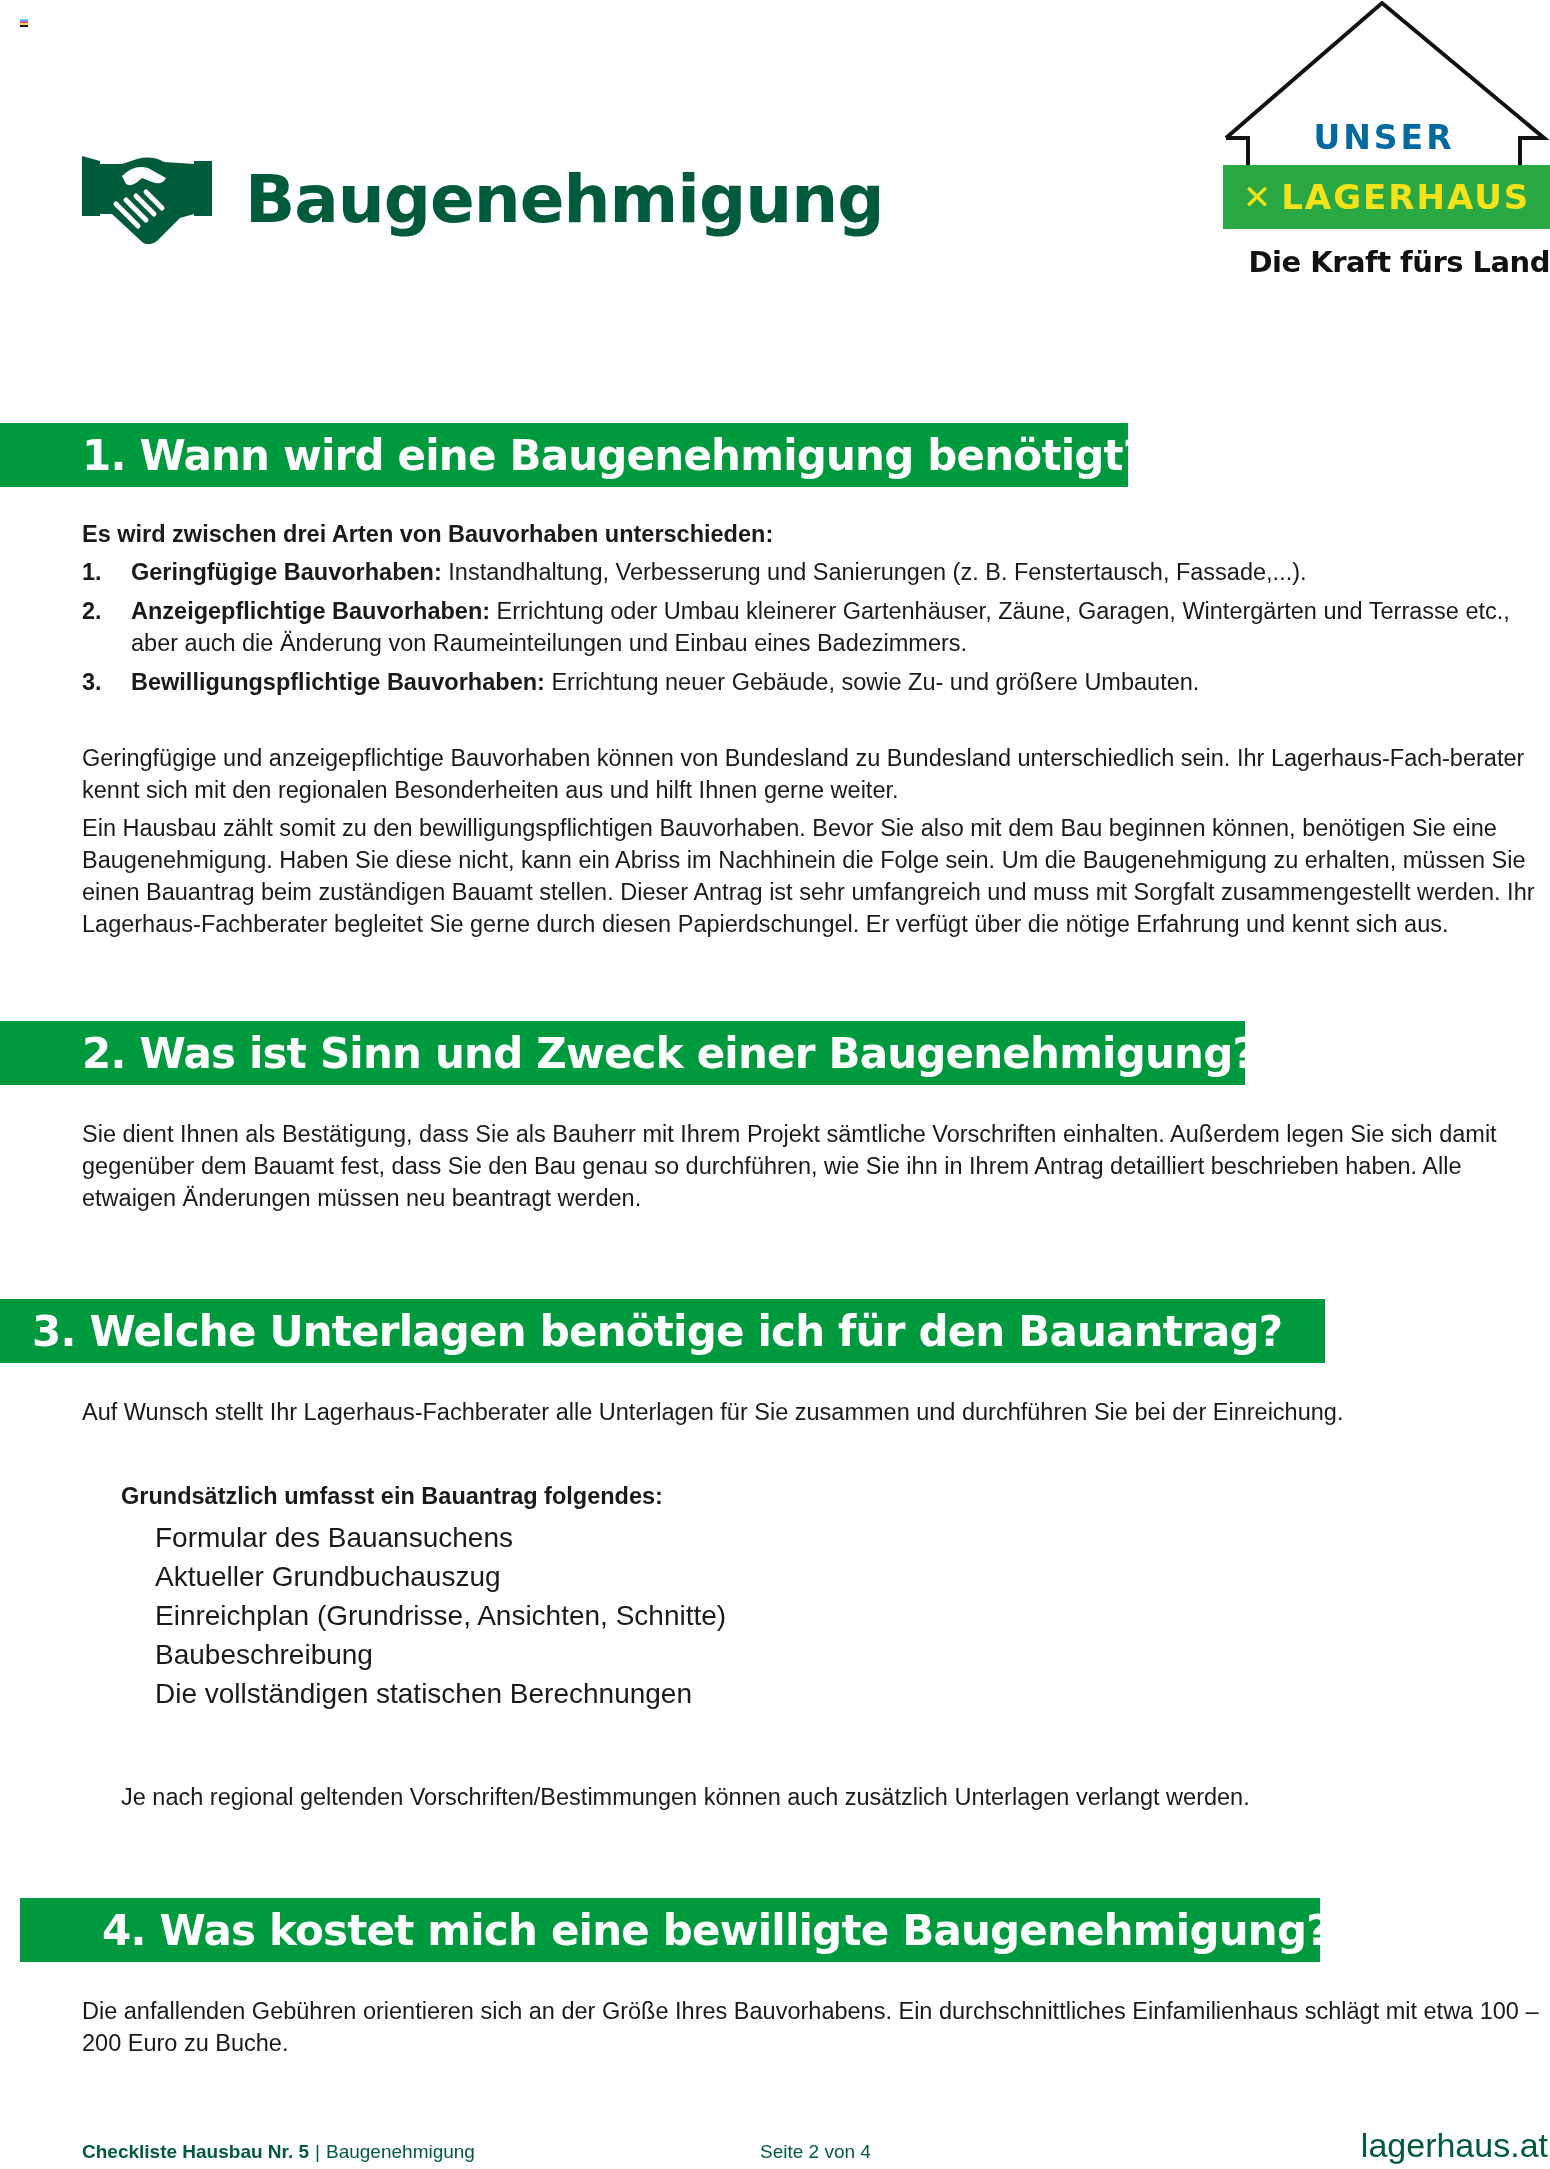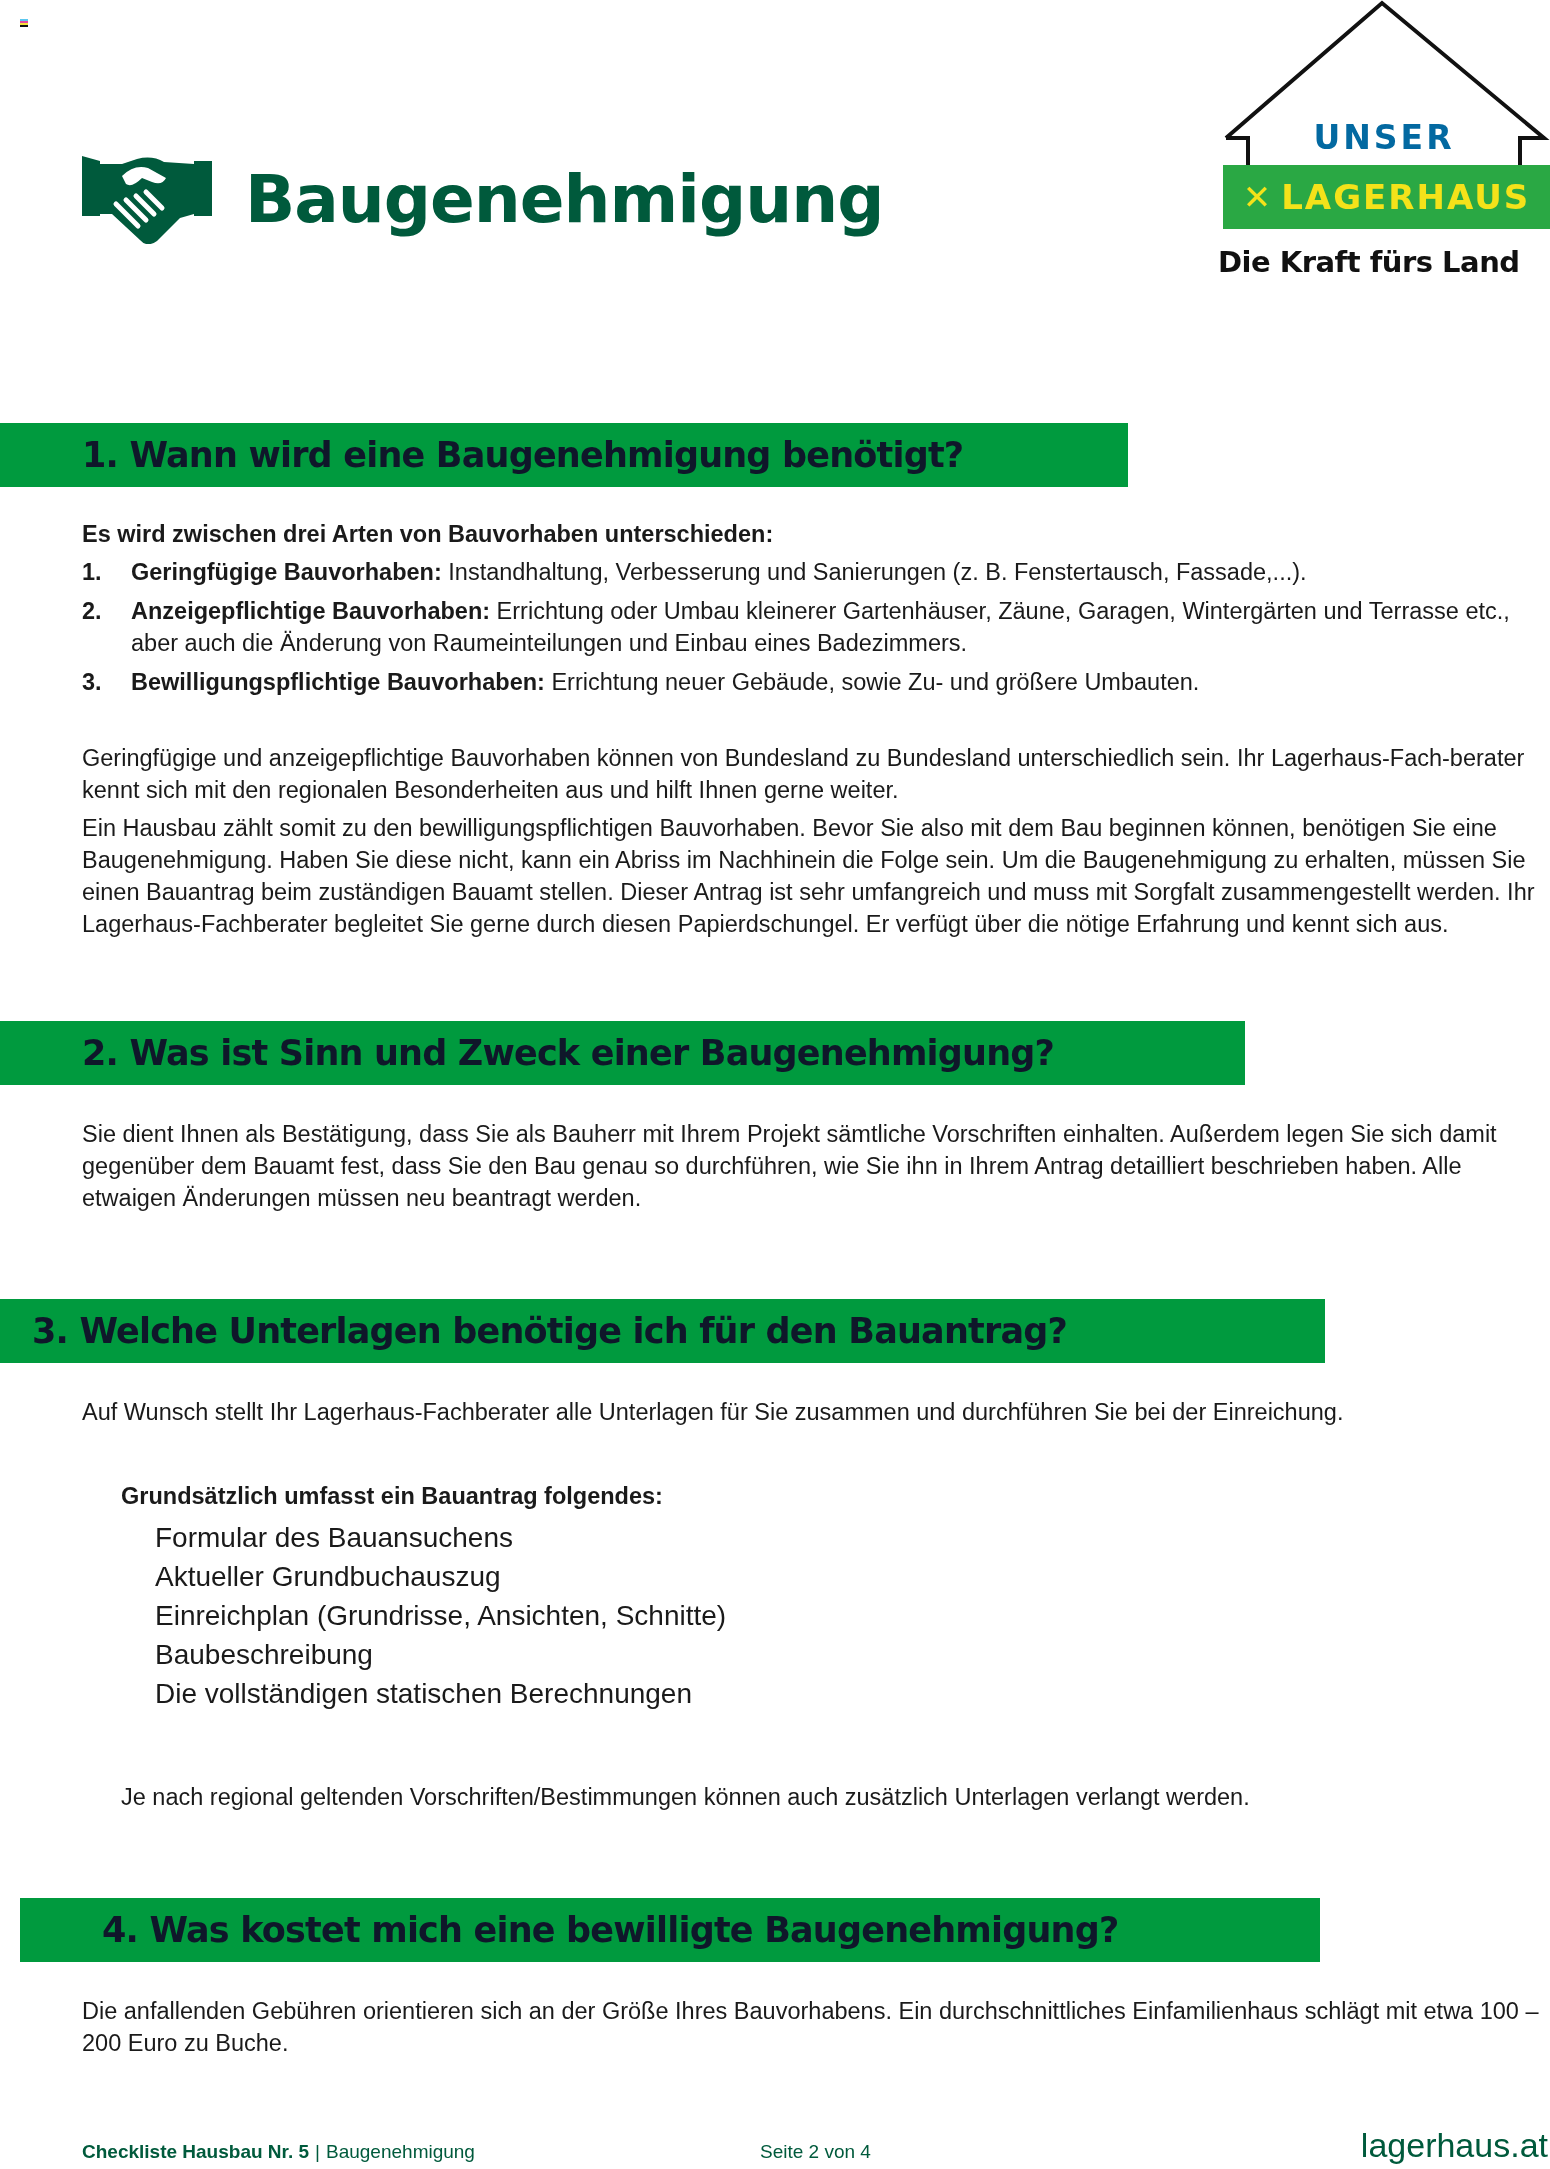--- a/index.html
+++ b/index.html
@@ -12,24 +12,24 @@
   .title-wrap { position: absolute; left: 82px; top: 156px; display: flex; align-items: center; }
   .handshake { width: 130px; height: 88px; }
   .page-title { margin-left: 33px; font-family: "DejaVu Sans", sans-serif; font-weight: bold; font-size: 66px; color: #005a3c; letter-spacing: -1px; line-height: 1; }
 
   .logo { position: absolute; left: 1218px; top: 0; width: 332px; height: 295px; }
   .logo svg { position: absolute; left: 0; top: 0; }
   .logo-unser { position: absolute; left: 0; width: 332px; top: 118px; text-align: center; font-family: "DejaVu Sans", sans-serif; font-weight: bold; font-size: 33px; letter-spacing: 3px; color: #0369a1; }
   .logo-bar { position: absolute; left: 5px; top: 165px; width: 327px; height: 64px; background: #2aa844; display: flex; align-items: center; justify-content: center; }
   .logo-bar .x { color: #f4e21a; font-weight: bold; font-size: 34px; margin-right: 10px; font-family: "DejaVu Sans", sans-serif; }
   .logo-bar .name { color: #f4e21a; font-weight: bold; font-size: 34px; letter-spacing: 2px; font-family: "DejaVu Sans", sans-serif; }
-  .logo-tag { position: absolute; left: 0; width: 332px; top: 245px; text-align: left; font-family: "DejaVu Sans", sans-serif; font-weight: bold; font-size: 29px; color: #111; letter-spacing: -0.5px; }
+  .logo-tag { position: absolute; left: 0; width: 332px; top: 245px; text-align: right; font-family: "DejaVu Sans", sans-serif; font-weight: bold; font-size: 29px; color: #111; letter-spacing: -0.5px; }
 
   .section-bar { position: absolute; left: 0; height: 64px; background: #009a3e; display: flex; align-items: center; padding-left: 82px; }
-  .section-bar h2 { font-family: "DejaVu Sans", sans-serif; font-weight: bold; font-size: 35px; color: #0f172a; letter-spacing: -0.8px; white-space: nowrap; }
+  .section-bar h2 { font-family: "DejaVu Sans", sans-serif; font-weight: bold; font-size: 42px; color: #ffffff; letter-spacing: -0.8px; white-space: nowrap; }
 
   .text { position: absolute; left: 82px; width: 1460px; font-size: 23.5px; line-height: 32px; color: #1a1a1a; }
   .bold { font-weight: bold; }
   .list-item { position: relative; padding-left: 49px; }
   .list-item .num { position: absolute; left: 0; font-weight: bold; }
 
   .docs-list { position: absolute; left: 155px; font-size: 28px; line-height: 39px; }
 
   .footer-left { position: absolute; left: 82px; top: 2141px; font-size: 19px; color: #005a3c; }
   .footer-left .sep { margin: 0 6px; }

